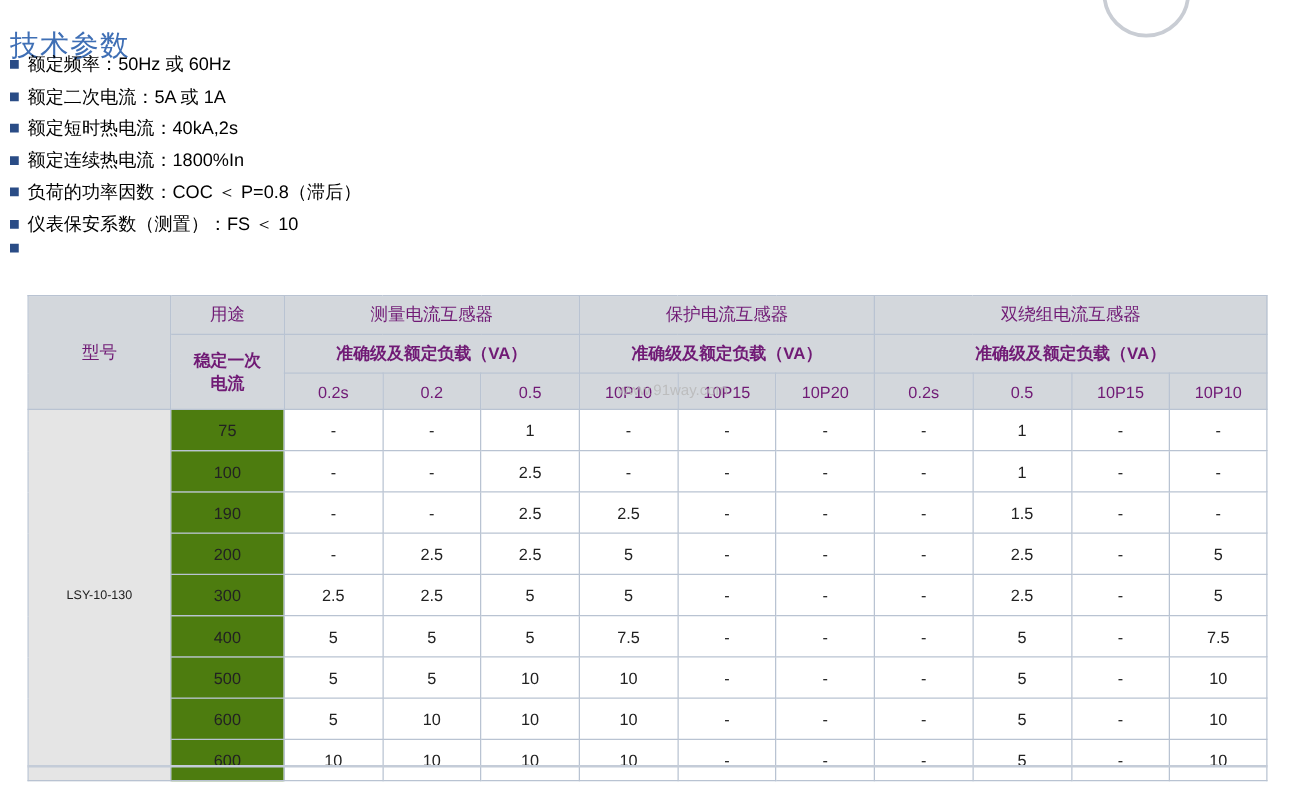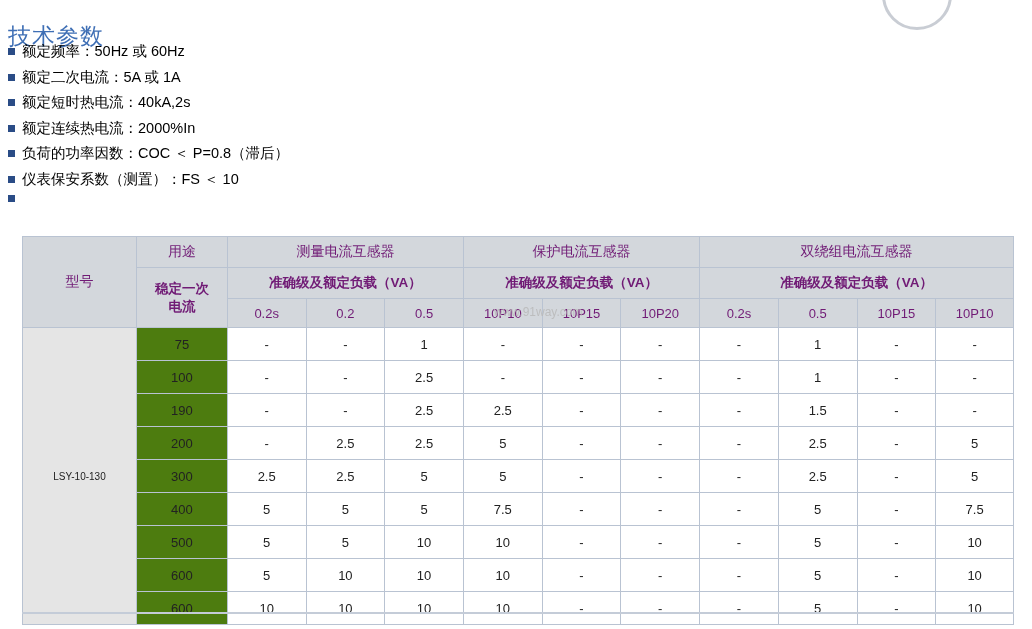--- a/index.html
+++ b/index.html
@@ -142,21 +142,21 @@
     <div class="spec-item">
       <span class="bullet"></span>
       <span>额定二次电流：5A 或 1A</span>
     </div>
     <div class="spec-item">
       <span class="bullet"></span>
       <span>额定短时热电流：40kA,2s</span>
     </div>
     <div class="spec-item">
       <span class="bullet"></span>
-      <span>额定连续热电流：2000%In</span>
+      <span>额定连续热电流：1800%In</span>
     </div>
     <div class="spec-item">
       <span class="bullet"></span>
       <span>负荷的功率因数：COC ＜ P=0.8（滞后）</span>
     </div>
     <div class="spec-item">
       <span class="bullet"></span>
       <span>仪表保安系数（测置）：FS ＜ 10</span>
     </div>
     <div class="spec-item">

